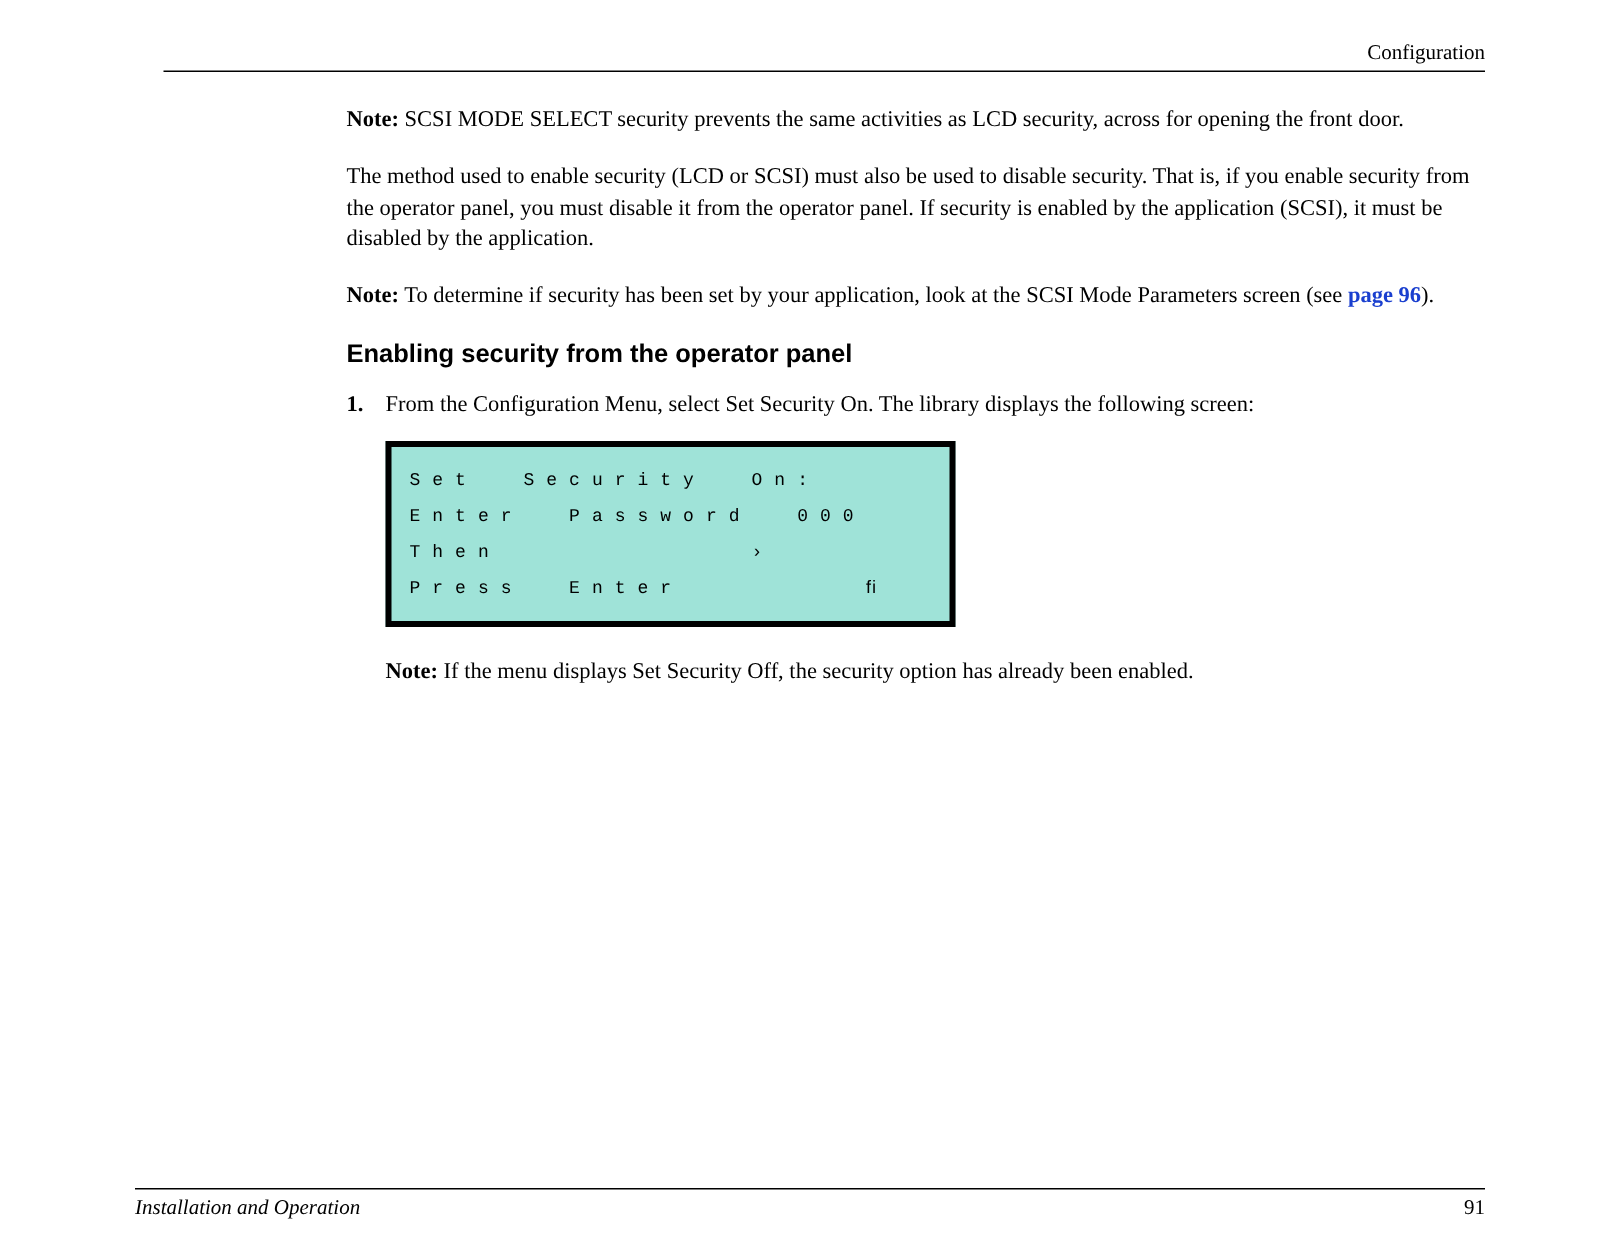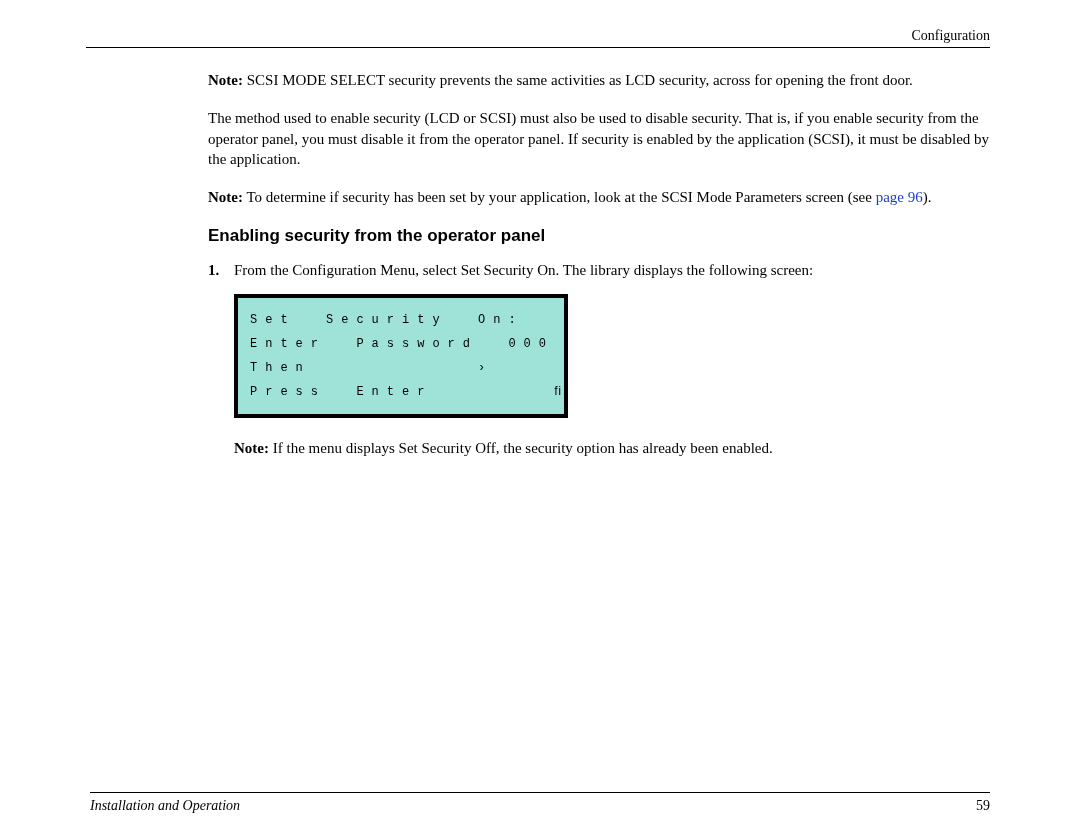--- a/index.html
+++ b/index.html
@@ -6,21 +6,21 @@
     margin: 0;
     padding: 0;
     background: #fff;
     font-family: Georgia, 'Times New Roman', serif;
     color: #000;
     width: 1080px;
     height: 834px;
     box-sizing: border-box;
   }
   .page {
-    padding: 28px 90px 30px 86px;
+    padding: 28px 90px 30px 109px;
     box-sizing: border-box;
     height: 100%;
     position: relative;
     border-radius: 16px;
   }
   .header {
     border-bottom: 1px solid #000;
     text-align: right;
     font-size: 14px;
     padding-bottom: 3px;
@@ -59,32 +59,33 @@
   .step-body {
     flex: 1;
   }
   .lcd-wrap {
     margin-left: 26px;
     margin-bottom: 20px;
   }
   .lcd {
     background: #9fe3d8;
     border: 4px solid #000;
-    width: 334px;
+    width: 380px;
     padding: 10px 12px 10px 12px;
     font-family: 'Courier New', monospace;
     font-size: 12px;
     letter-spacing: 8px;
     line-height: 2.0;
     white-space: pre;
     color: #000;
     box-sizing: border-box;
   }
   .link {
     color: #1a3fcf;
+    font-weight: bold;
   }
   .footer {
     position: absolute;
     bottom: 20px;
     left: 90px;
     right: 90px;
     border-top: 1px solid #000;
     padding-top: 5px;
     display: flex;
     justify-content: space-between;
@@ -133,15 +134,15 @@
 
     <div class="note-row" style="margin-left:26px;">
       <span class="note-label">Note:</span>
       <span>If the menu displays Set Security Off, the security option has already been enabled.</span>
     </div>
 
   </div>
 
   <div class="footer">
     <span class="footer-left">Installation and Operation</span>
-    <span>59</span>
+    <span>91</span>
   </div>
 </div>
 
 </body></html>

